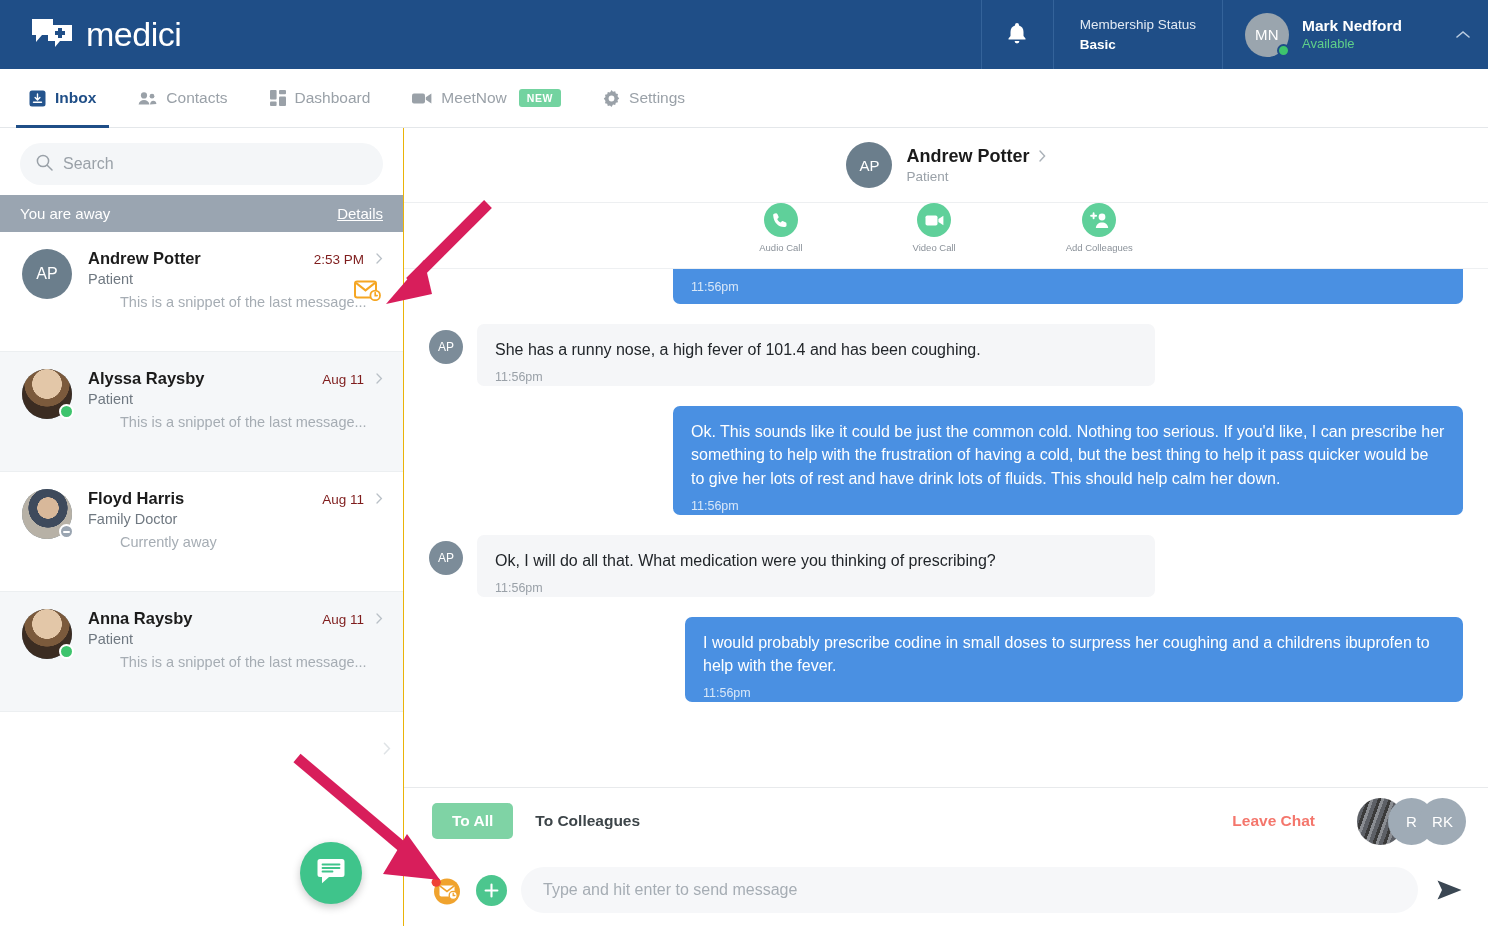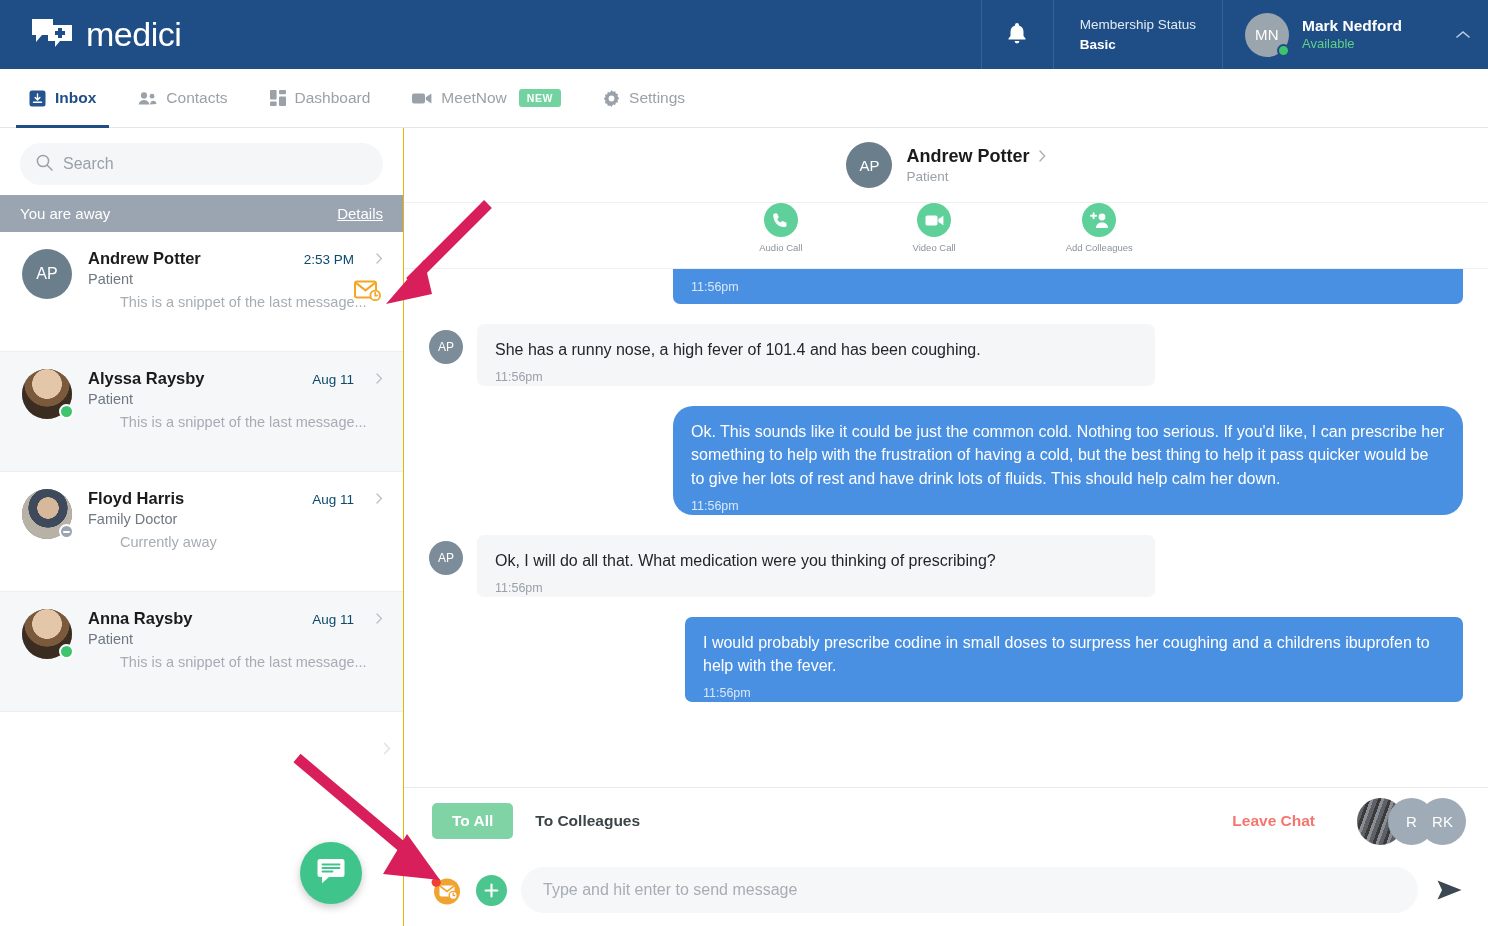--- a/index.html
+++ b/index.html
@@ -154,22 +154,22 @@
   .status-dot.away {
     background: #9aa5b1; display: flex; align-items: center; justify-content: center;
   }
   .status-dot.away:after {
     content: ""; width: 7px; height: 2px; background: #fff; border-radius: 1px;
   }
   .convo-main { flex: 1; min-width: 0; }
   .convo-row1 { display: flex; align-items: baseline; }
   .convo-name { font-size: 16.5px; font-weight: bold; color: #1b1b1b; }
   .convo-time {
-    margin-left: auto; font-size: 13.5px; color: #0c4a6e;
-    display: flex; align-items: center; gap: 22px;
+    margin-left: auto; font-size: 13.5px; color: #7f1d1d;
+    display: flex; align-items: center; gap: 12px;
   }
   .convo-role { font-size: 14.5px; color: #6f7881; margin-top: 3px; }
   .convo-snippet { font-size: 14.5px; color: #a6adb4; margin-top: 7px; white-space: nowrap; overflow: hidden; margin-left: 32px; }
   .convo-badge { position: absolute; right: 22px; top: 48px; }
 
   .sidebar-expand {
     position: absolute; bottom: 168px; right: 12px;
     color: #d8dde1; font-size: 15px;
   }
 
@@ -574,21 +574,21 @@
         <div class="msg-avatar">
           <span>AP</span>
         </div>
         <div class="bubble in" style="width:678px;">
           <div class="bubble-text">She has a runny nose, a high fever of 101.4 and has been coughing.</div>
           <div class="bubble-time">11:56pm</div>
         </div>
       </div>
 
       <div class="msg-row out">
-        <div class="bubble out" style="width:790px;border-radius:20px;">
+        <div class="bubble out" style="width:790px;">
           <div class="bubble-text">Ok. This sounds like it could be just the common cold. Nothing too serious. If you'd like, I can prescribe her something to help with the frustration of having a cold, but the best thing to help it pass quicker would be to give her lots of rest and have drink lots of fluids. This should help calm her down.</div>
           <div class="bubble-time">11:56pm</div>
         </div>
       </div>
 
       <div class="msg-row">
         <div class="msg-avatar">
           <span>AP</span>
         </div>
         <div class="bubble in" style="width:678px;">

